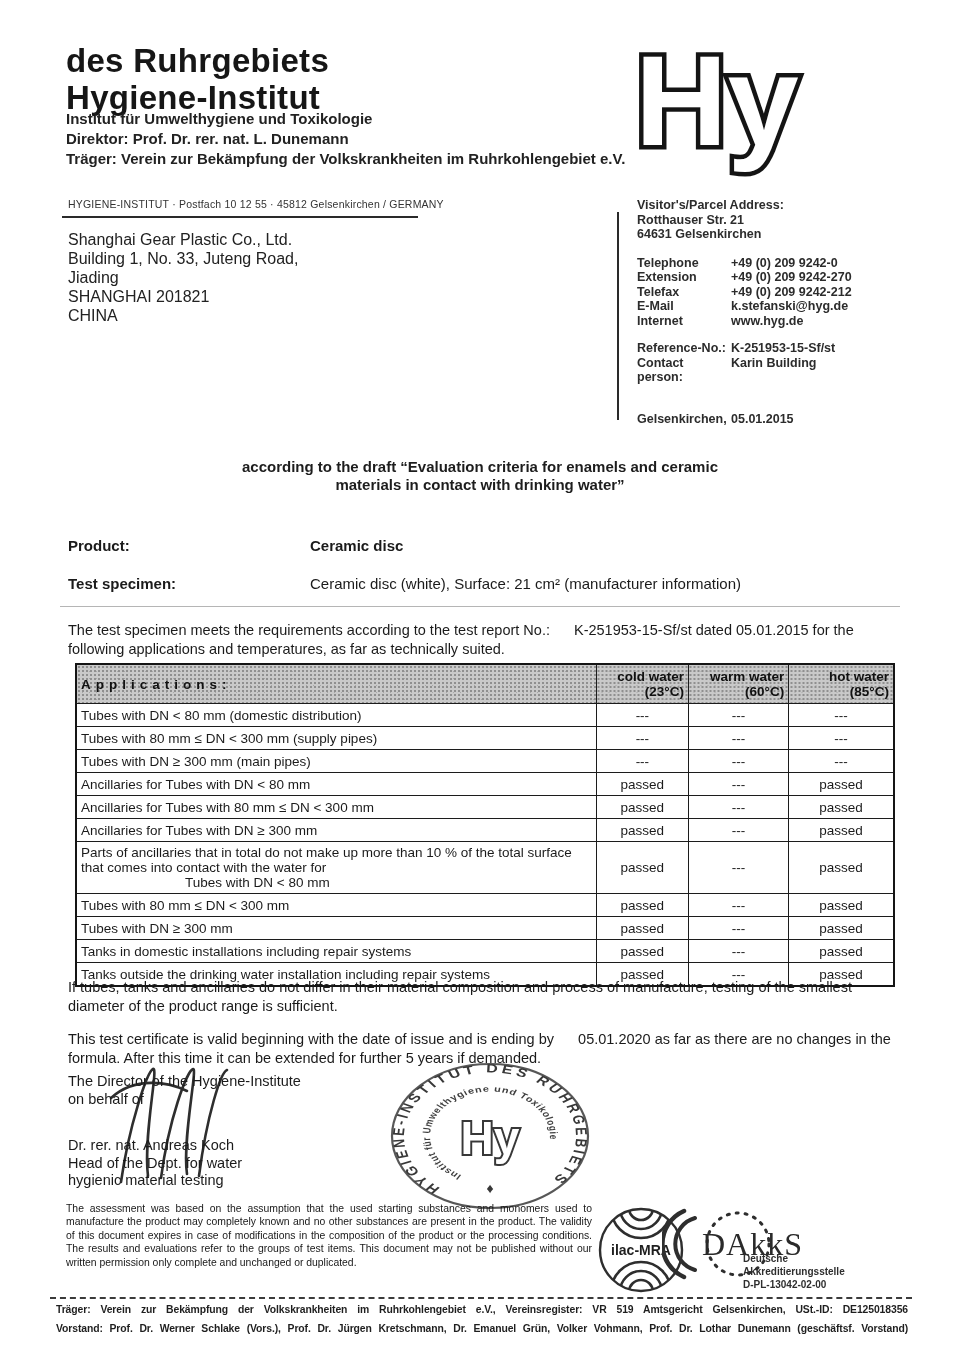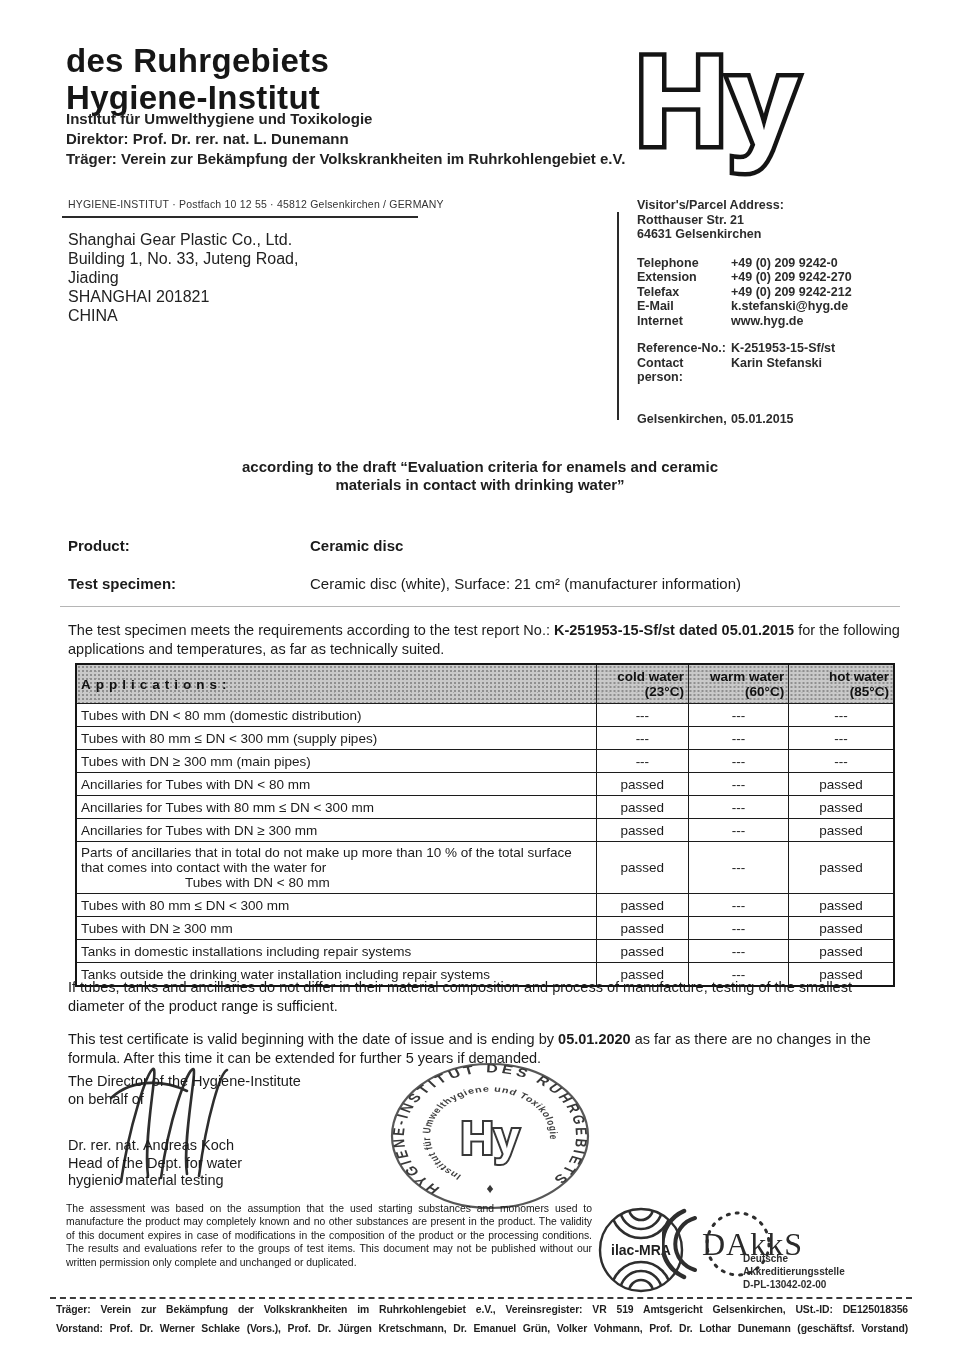--- a/index.html
+++ b/index.html
@@ -17,21 +17,21 @@
   .contact{font-size:12.5px;font-weight:700;line-height:14.5px;color:#2c2c2c;}
   .crow{display:flex;}
   .crow .lbl{width:94px;flex:0 0 94px;}
   
   .cert-title{font-size:19px;font-weight:700;letter-spacing:3px;text-align:center;color:#161616;}
   .cert-sub{font-size:15px;font-weight:700;text-align:center;color:#1d1d1d;}
   .plabel{font-size:15px;font-weight:700;}
   .pvalue-b{font-size:15px;font-weight:700;}
   .pvalue{font-size:15px;}
   .para{font-size:14.5px;line-height:19px;color:#1b1b1b;}
-  .para b{font-weight:700;}
+  .para b{font-weight:400;margin-left:20px;}
   
   table.apps{border-collapse:collapse;width:820px;table-layout:fixed;padding-left:41px;}
   table.apps td,table.apps th{border:1.6px solid #1c1c1c;font-size:13.5px;padding:1px 4px;vertical-align:middle;}
   table.apps{border:2.5px solid #151515;}
   th.hdr{background-color:#c9c9c9;
      background-image:radial-gradient(#8f8f8f 0.8px, transparent 0.9px),radial-gradient(#a7a7a7 0.8px, transparent 0.9px);
      background-size:4px 4px,7px 7px;background-position:0 0,2px 3px;
      font-weight:700;color:#111;height:36px;}
   th.hdr-app{text-align:left;padding-left:8px;font-size:15px;letter-spacing:5px;}
   th.hdr-col{text-align:right;font-size:13.5px;line-height:15px;letter-spacing:0;}
@@ -104,21 +104,21 @@
       <span class="lbl">Internet</span>
       <span>www.hyg.de</span>
     </div>
     <div style="height:13px;"></div>
     <div class="crow">
       <span class="lbl">Reference-No.:</span>
       <span style="font-weight:800;">K-251953-15-Sf/st</span>
     </div>
     <div class="crow">
       <span class="lbl">Contact person:</span>
-      <span>Karin Stefanski</span>
+      <span>Karin Building</span>
     </div>
     <div style="height:27px;"></div>
     <div class="crow">
       <span class="lbl">Gelsenkirchen,</span>
       <span>05.01.2015</span>
     </div>
   </div>
 
   <div class="abs cert-sub" style="left:40px;top:458px;width:880px;">according to the draft “Evaluation criteria for enamels and ceramic</div>
   <div class="abs cert-sub" style="left:40px;top:476px;width:880px;">materials in contact with drinking water”</div>

